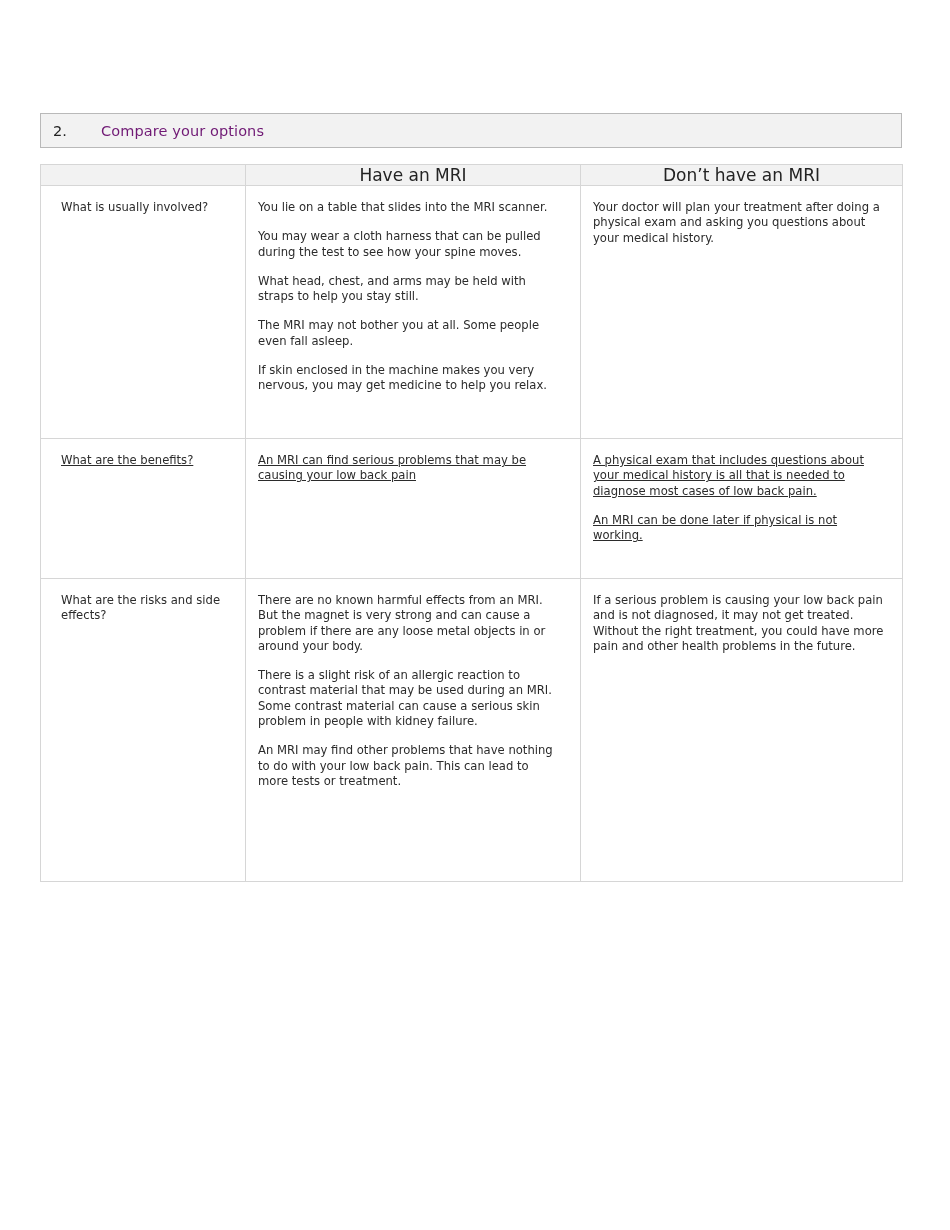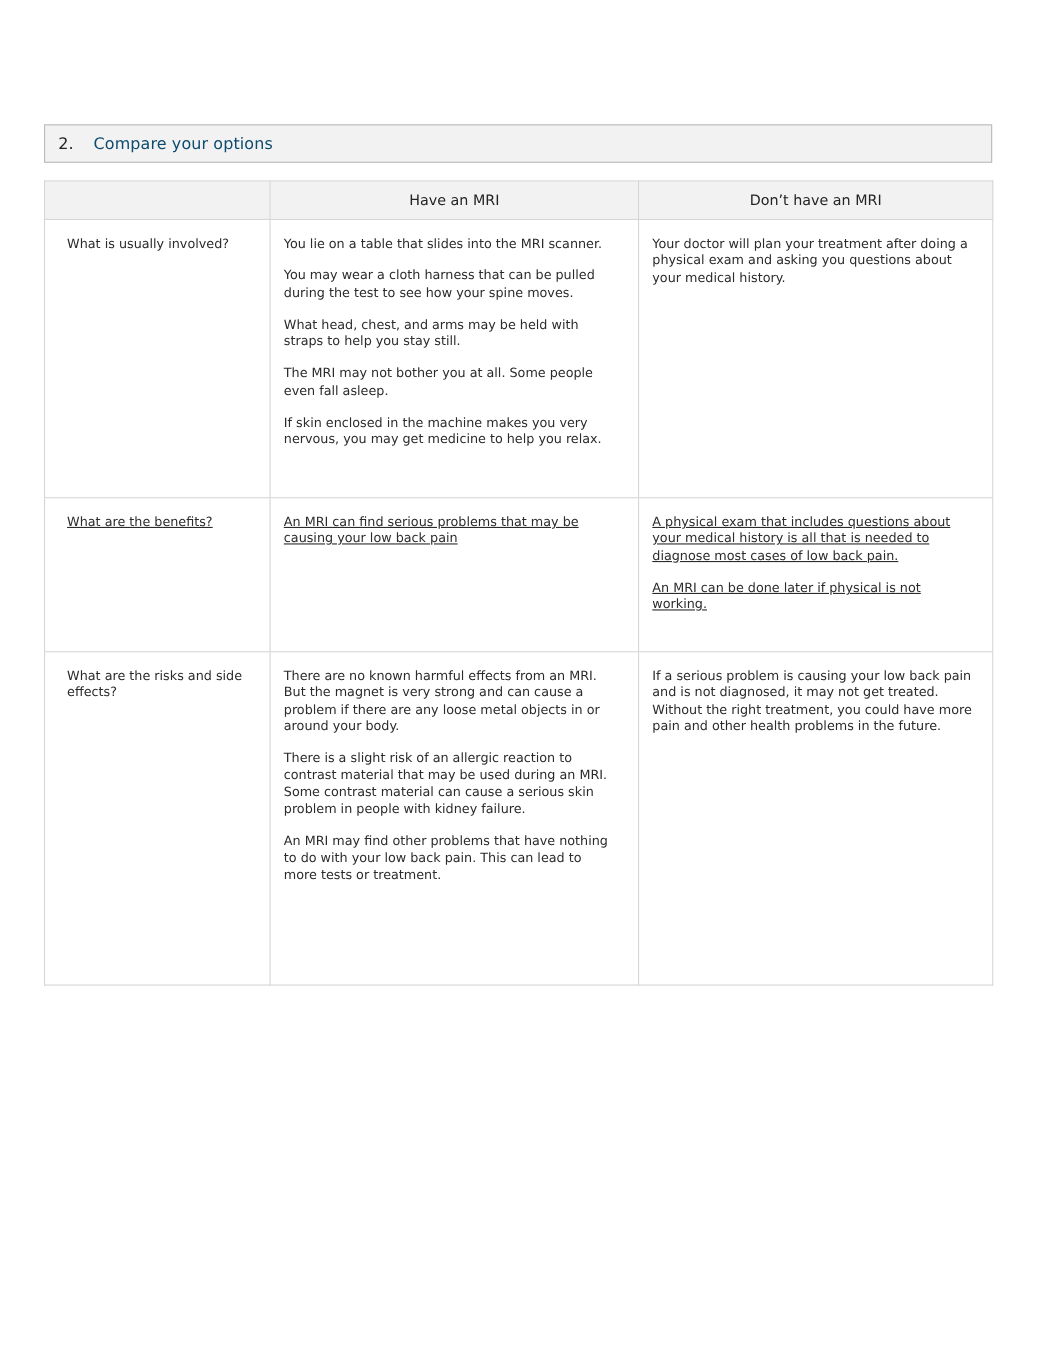--- a/index.html
+++ b/index.html
@@ -36,22 +36,22 @@
     align-items: center;
   }
   .section-number {
     font-size: 14.5px;
     color: #222;
     margin-left: 12px;
     letter-spacing: 0.1px;
   }
   .section-title {
     font-size: 14.5px;
-    color: #0c4a6e;
-    margin-left: 18px;
+    color: #701a75;
+    margin-left: 34px;
     letter-spacing: 0.1px;
   }
 
   
   .compare-table {
     position: absolute;
     left: 40px;
     top: 164px;
     width: 862px;
     border-collapse: collapse;
@@ -63,23 +63,23 @@
 
   .compare-table th,
   .compare-table td {
     border: 1px solid #d6d6d6;
     vertical-align: top;
     box-sizing: border-box;
   }
 
   .compare-table thead th {
     background: #f2f2f2;
-    height: 35px;
+    height: 21px;
     font-weight: normal;
-    font-size: 13px;
+    font-size: 17px;
     color: #232323;
     text-align: center;
     padding: 0;
     vertical-align: middle;
   }
   .compare-table thead th.head-blank {
     text-align: left;
   }
 
   .compare-table tbody td {

